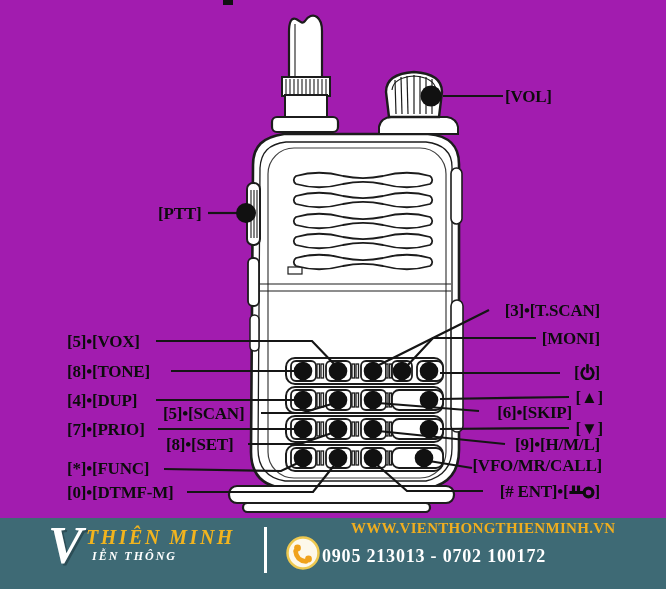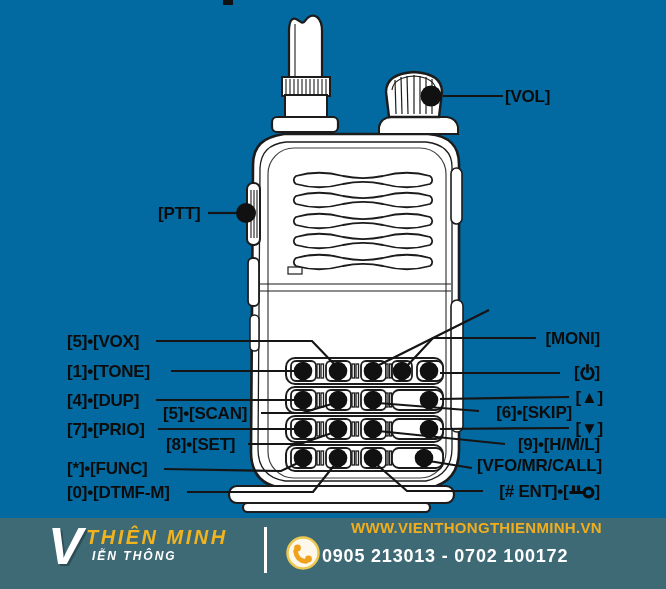--- a/index.html
+++ b/index.html
@@ -1,18 +1,18 @@
 <!DOCTYPE html>
 <html><head>
 <meta charset="utf-8">
 <style>
   html,body{margin:0;padding:0;background:#fff;}
   .stage{
-    position:relative;width:666px;height:589px;background:#0369a1;overflow:hidden;
-    font-family:Liberation Sans, sans-serif;
+    position:relative;width:666px;height:589px;background:#a21caf;overflow:hidden;
+    font-family:Liberation Serif, serif;
     text-align:right;
   }
   .art{position:absolute;left:0;top:0;z-index:1;}
   .lbl{
     position:absolute;z-index:2;font-weight:700;font-size:17px;line-height:1;
     color:#0c0c0c;letter-spacing:-0.2px;white-space:nowrap;
   }
   .lbl .ic{display:inline-block;vertical-align:-2px;}
   
   .footer{position:absolute;left:0;top:518px;width:666px;height:71px;background:#3e6a75;z-index:3;}
@@ -220,22 +220,23 @@
       <circle cx="303" cy="458" r="9.3"></circle>
         <circle cx="338" cy="458" r="9.3"></circle>
       <circle cx="373" cy="458" r="9.3"></circle>
         <circle cx="424" cy="458" r="9.3"></circle>
     </g>
   </svg>
 
   <div class="lbl" style="left:505px;top:88px">[VOL]</div>
   <div class="lbl" style="left:158px;top:205px">[PTT]</div>
   <div class="lbl" style="left:67px;top:333px">[5]•[VOX]</div>
+  <div class="lbl" style="right:66px;top:302px">[3]•[T.SCAN]</div>
   <div class="lbl" style="right:66px;top:330px">[MONI]</div>
-  <div class="lbl" style="left:67px;top:363px">[1]•[TONE]</div>
+  <div class="lbl" style="left:67px;top:363px">[8]•[TONE]</div>
 
   <div class="lbl" style="right:66px;top:364px">
     <span>[</span><span class="ic"><svg width="15" height="16" viewBox="0 0 15 16">
           <path d="M4.2,4.4 A5.8,5.8 0 1 0 10.8,4.4" stroke="#0c0c0c" stroke-width="2.6" fill="none" stroke-linecap="round"></path>
           <line x1="7.5" y1="1" x2="7.5" y2="8" stroke="#0c0c0c" stroke-width="2.6" stroke-linecap="round"></line>
         </svg></span><span>]</span>
   </div>
 
   <div class="lbl" style="left:67px;top:392px">[4]•[DUP]</div>
   <div class="lbl" style="left:163px;top:405px">[5]•[SCAN]</div>

